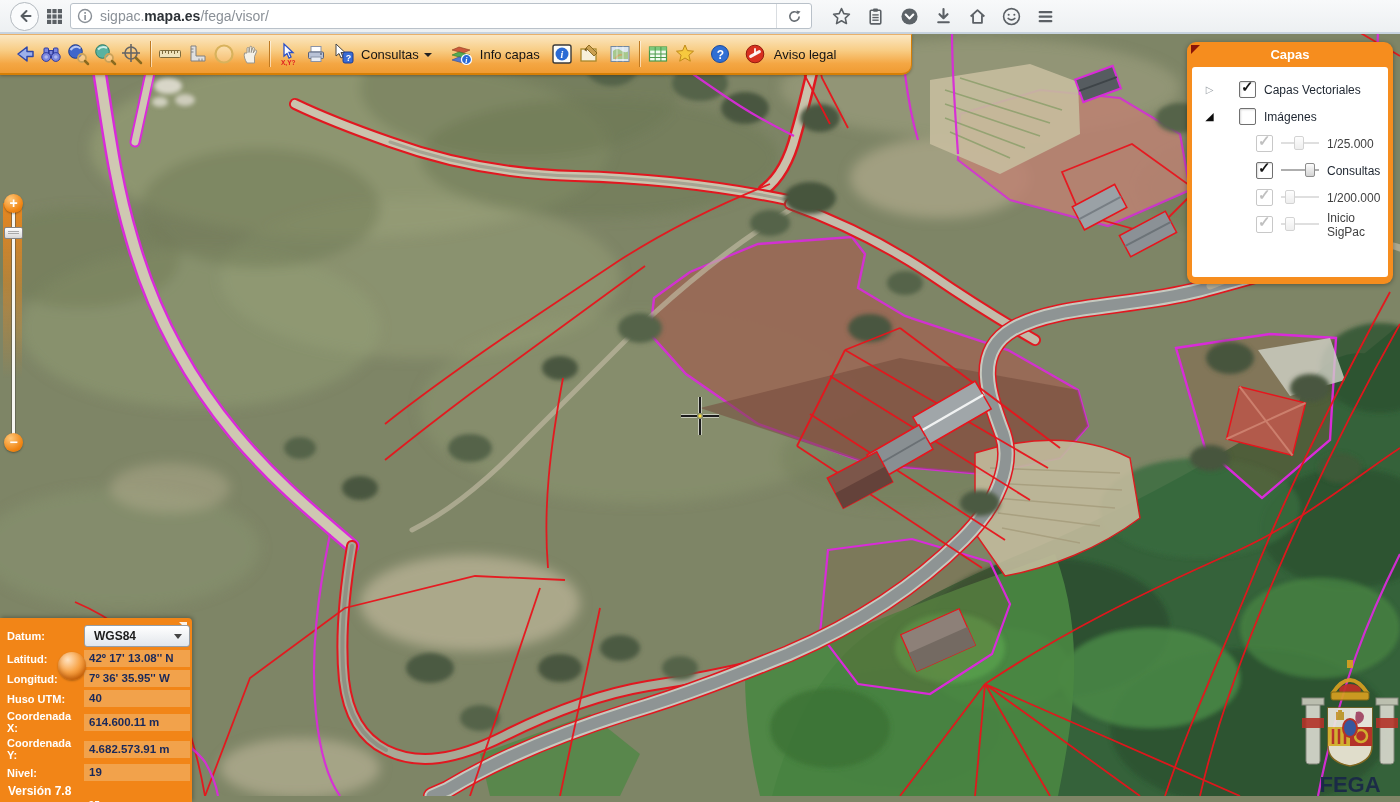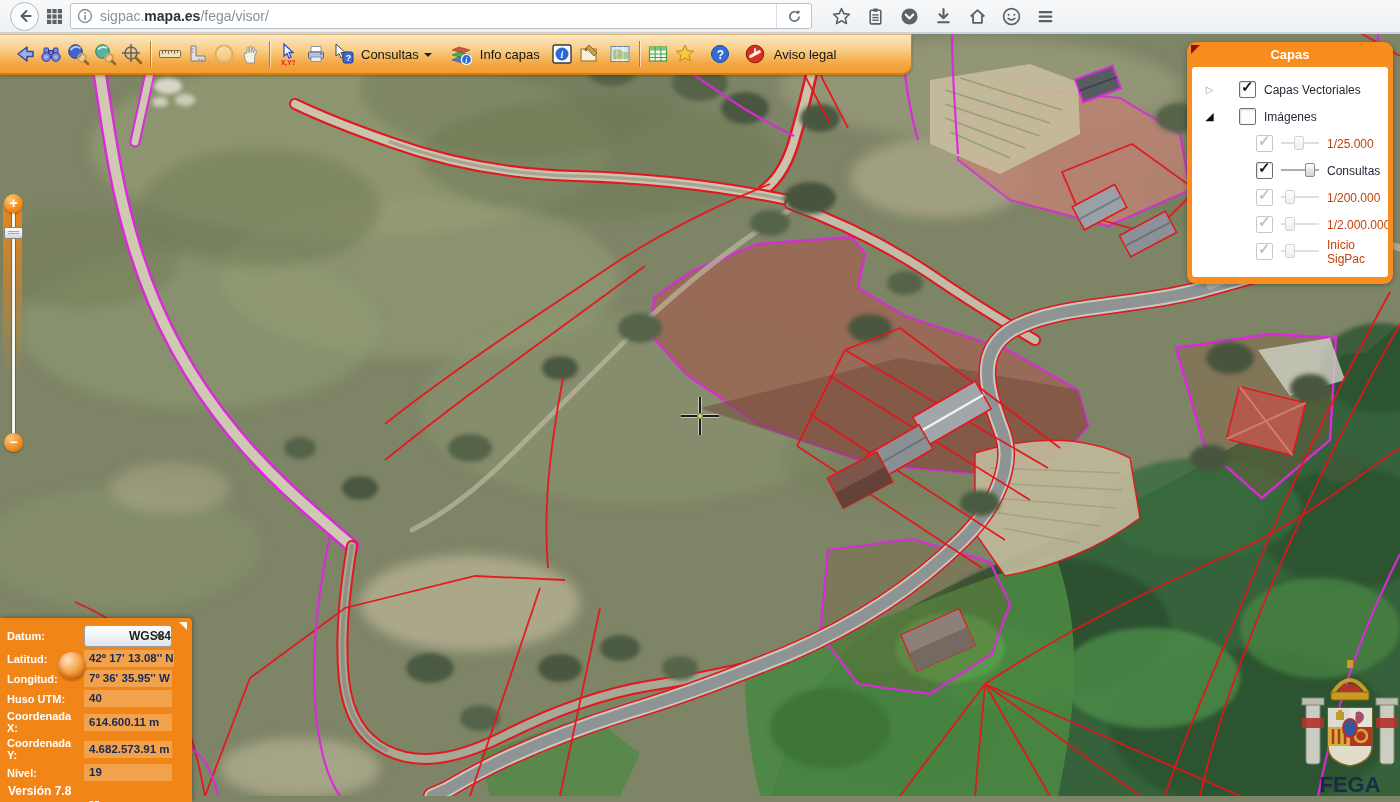--- a/index.html
+++ b/index.html
@@ -74,34 +74,34 @@
   .cb.checked::after{content:"\2713";position:absolute;left:1px;top:-4px;font-size:15px;font-weight:bold;color:#141414;}
   .sub .cb{margin:0 6px 0 0;}
   .cb.dis{border-color:#c8c8c8;box-shadow:none;}
   .cb.dis::after{color:#c0c0c0;}
   .lrow.sub{padding-left:58px;}
   .sld{width:38px;height:15px;position:relative;margin:0 8px 0 2px;flex:0 0 auto;}
   .sld .tr{position:absolute;left:0;right:0;top:6px;height:2px;background:#aeaeae;box-shadow:0 1px 0 #fff;}
   .sld .hd{position:absolute;top:0;width:10px;height:14px;background:linear-gradient(#fdfdfd,#d3d3d3);
     border:1px solid #8d8d8d;border-radius:2px;box-sizing:border-box;}
   .sld.dis{opacity:.38;}
-  .llabel.dis{color:#c2410c;}
+  .llabel.dis{color:#404040;}
 
   
   .coords{position:absolute;left:0;bottom:0;width:192px;height:184px;background:#f28517;z-index:40;
-    box-sizing:border-box;padding:7px 20px 0 7px;border-top-right-radius:4px;box-shadow:1px -1px 4px rgba(0,0,0,.3);}
+    box-sizing:border-box;padding:7px 2px 0 7px;border-top-right-radius:4px;box-shadow:1px -1px 4px rgba(0,0,0,.3);}
   .coords-corner{position:absolute;top:4px;right:5px;width:0;height:0;
     border-top:8px solid #ffffff;border-left:8px solid transparent;opacity:.9;}
   .crow{display:flex;align-items:center;margin-bottom:3px;}
   .clabel{width:77px;font-size:11px;font-weight:bold;color:#fff;flex:0 0 auto;}
   .cval{flex:1;height:17px;background:#f2a24b;font-size:11.5px;font-weight:bold;color:#18285a;
     line-height:17px;padding-left:5px;white-space:nowrap;}
   .datum-dd{flex:1;height:20px;background:linear-gradient(#ffffff,#e2e6eb);border:1px solid #969ea6;
     border-radius:3px;display:flex;align-items:center;font-size:12px;font-weight:bold;color:#1c1c1c;
-    padding-left:9px;position:relative;cursor:default;justify-content:flex-end;}
+    padding-left:9px;position:relative;cursor:default;}
   .datum-dd .dd-arrow{position:absolute;right:7px;top:8px;width:0;height:0;
     border-top:5px solid #444;border-left:4px solid transparent;border-right:4px solid transparent;}
   .ball{position:absolute;left:58px;top:34px;width:28px;height:28px;border-radius:50%;z-index:5;
     background:radial-gradient(circle at 35% 28%,#ffe2c0,#f8a448 45%,#e37912 78%,#c56200);
     box-shadow:inset 0 -3px 5px rgba(140,55,0,.45),0 1px 2px rgba(0,0,0,.25);}
   .cver{font-size:12px;font-weight:bold;color:#fff;margin:3px 0 2px 1px;}
   .cscale{font-size:10px;font-weight:bold;color:#fff;text-align:center;width:130px;margin-left:28px;}
 </style>
 </head>
 <body>
@@ -658,28 +658,20 @@
           <span class="hd" style="left:4px"></span>
         </span>
       <span class="llabel dis">1/200.000</span>
     </div>
     <div class="lrow sub">
       <span class="cb checked dis"></span>
       <span class="sld dis">
           <span class="tr"></span>
           <span class="hd" style="left:4px"></span>
         </span>
-      <span class="llabel dis">1/2.000.000</span>
-    </div>
-    <div class="lrow sub">
-      <span class="cb checked dis"></span>
-      <span class="sld dis">
-          <span class="tr"></span>
-          <span class="hd" style="left:4px"></span>
-        </span>
       <span class="llabel dis">Inicio SigPac</span>
     </div>
   </div>
 </div>
 
 <div class="coords">
   <div class="coords-corner"></div>
   <div class="ball"></div>
   <div class="crow">
     <span class="clabel">Datum:</span>

